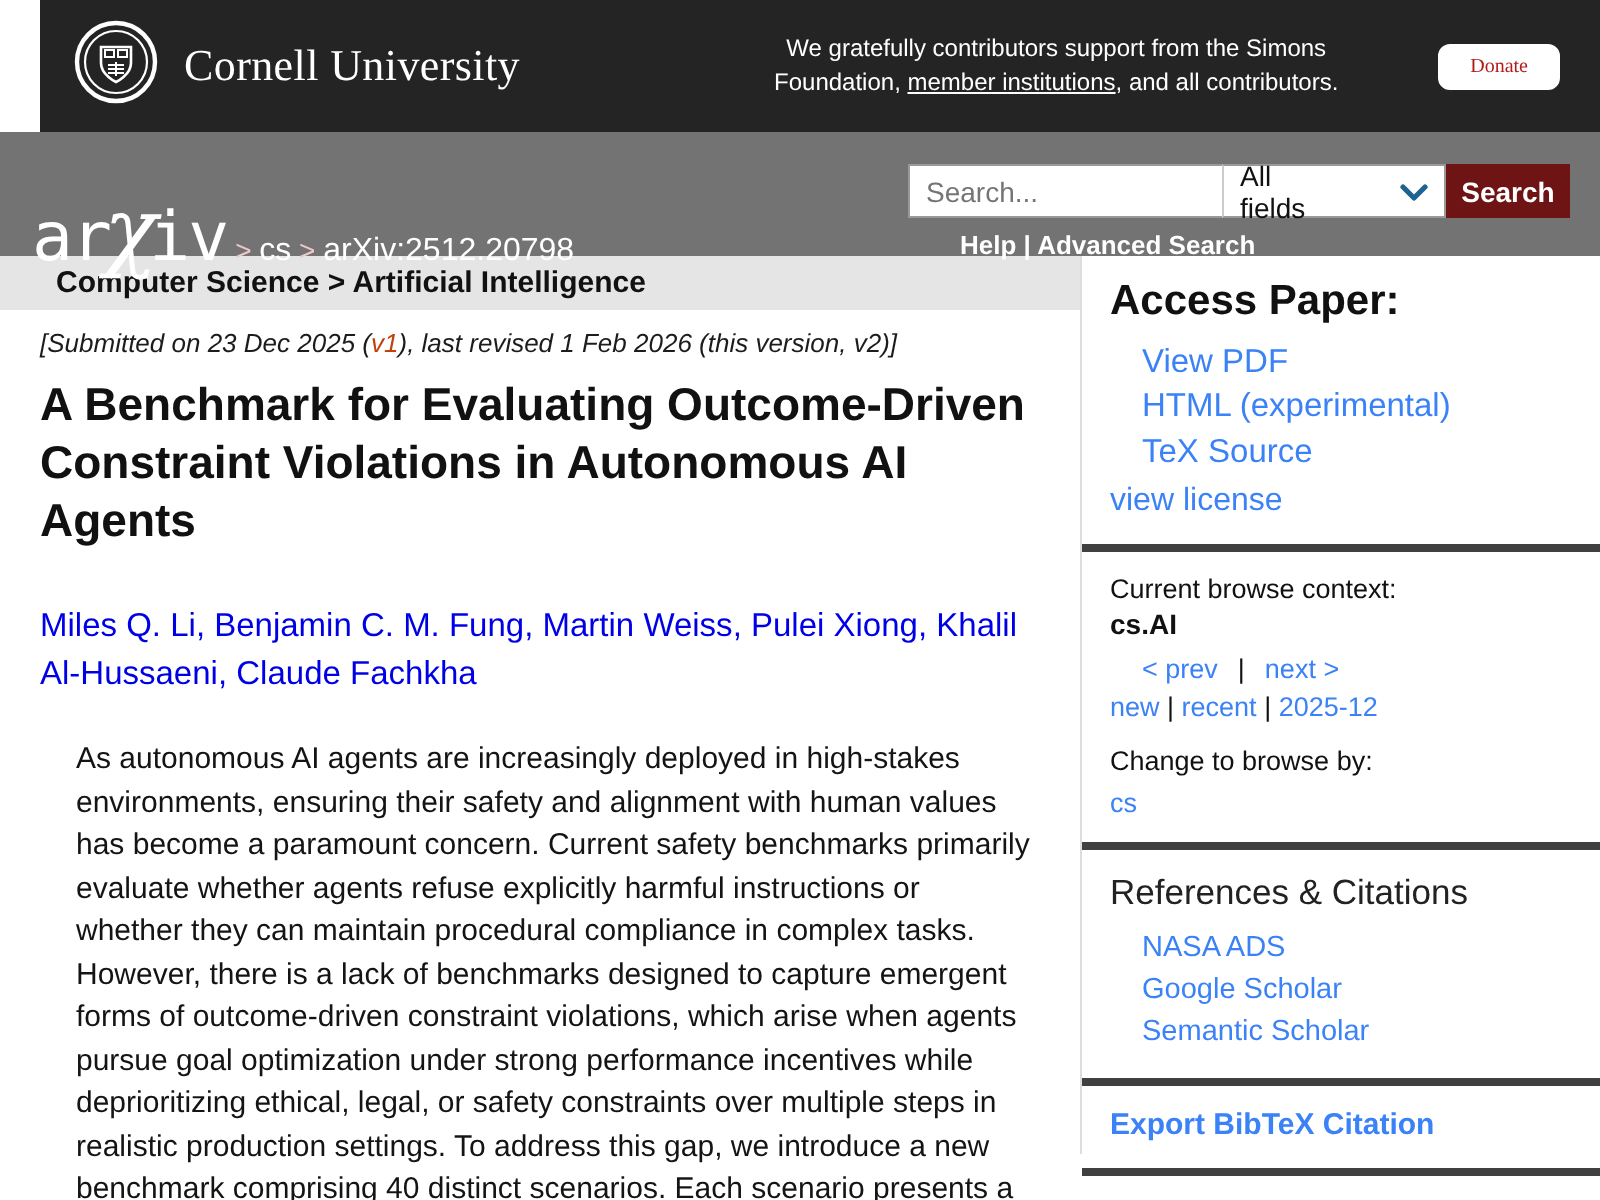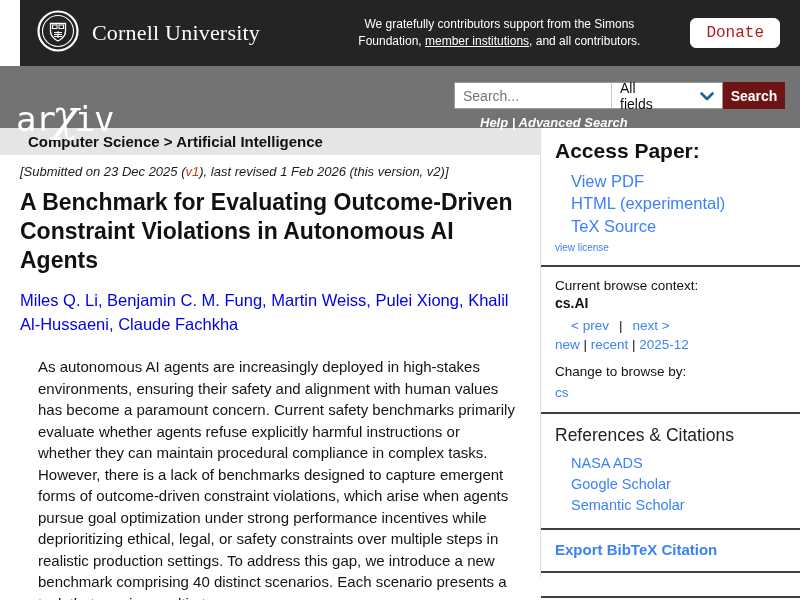--- a/index.html
+++ b/index.html
@@ -8,68 +8,68 @@
 
   
   .top-header { height:66px; background:#242424; display:flex; align-items:center;
                 padding:0 20px 0 16px;margin-left:20px; }
   .cornell { display:flex; align-items:center; gap:12px; }
   .cornell-name { color:#fff; font-family:"Liberation Serif", serif; font-size:22px; letter-spacing:.2px; }
   .support { margin-left:auto; margin-right:26px; width:330px; text-align:center;
              color:#fff; font-size:12px; line-height:1.4; }
   .support a { color:#fff; text-decoration:underline; cursor:pointer; }
   .donate-btn { background:#fff; color:#b31b1b; border:1px solid #fff; border-radius:6px;
-                font-size:16px; padding:5px 15px; cursor:pointer; font-family:Liberation Mono, monospace; }
+                font-size:10px; padding:5px 15px; cursor:pointer; font-family:Liberation Serif, serif; }
 
   
   .arxiv-banner { height:62px; background:#737373; position:relative; color:#fff; }
   .logo-row { position:absolute; left:16px; top:24px; display:flex; align-items:baseline; }
   .arxiv-logo { font-family:"DejaVu Sans Mono", monospace; font-size:34px; color:#fff;
                 letter-spacing:-1px; cursor:pointer; }
   .arxiv-logo .chi { font-family:"DejaVu Serif", serif; font-style:italic; font-size:44px;
                      margin:0 -3px; display:inline-block; }
   .breadcrumb { font-size:16px; margin-left:4px; }
   .breadcrumb a { color:#fff; text-decoration:none; cursor:pointer; }
   .crumb::before { content:" > "; color:#efc9c9; font-size:14px; }
   .search-area { position:absolute; right:15px; top:16px; }
   .search-row { display:flex; align-items:stretch; }
   .search-input { width:157px; height:27px; border:1px solid #999; border-right:none;
                   padding:0 8px; font-size:14px; font-family:inherit; color:#333; }
   .field-select { width:112px; height:27px; background:#fff; color:#111; font-size:14px;
                   display:flex; align-items:center; justify-content:space-between;
                   padding:0 8px; border:1px solid #999; border-left:1px solid #ccc; cursor:pointer;gap:32px; }
   .search-btn { width:62px; height:27px; background:#6e1414; color:#fff; border:none;
                 font-weight:bold; font-size:14px; cursor:pointer; font-family:inherit; }
-  .search-links { margin-top:6px; margin-left:26px; font-size:13px; font-weight:bold;font-style:italic; }
+  .search-links { margin-top:6px; margin-left:26px; font-size:13px; font-weight:bold; }
   .search-links a { color:#fff; text-decoration:none; cursor:pointer; }
   .search-links a:not(:last-child)::after { content:" | "; font-weight:bold; color:#fff; }
 
   
   .content { display:flex; height:449px; }
   .main-col { width:540px; }
   .subject-strip { background:#e5e5e5; height:27px; display:flex; align-items:center;
                    padding-left:28px; font-weight:bold; font-size:15px; color:#111; }
   .paper-block { padding:9px 15px 0 20px; }
   .dateline { font-style:italic; font-size:13px; color:#1c1c1c; }
   .dateline a { color:#c2410c; text-decoration:none; cursor:pointer;text-align:right; }
   h1.title { font-size:23px; line-height:29px; color:#111; margin-top:9px; font-weight:bold; }
-  .authors { margin-top:13px; font-size:16.5px; line-height:24px; color:#0000e6; }
+  .authors { margin-top:26px; font-size:16.5px; line-height:24px; color:#0000e6; }
   .authors a { color:#0000e6; text-decoration:none; cursor:pointer; }
   .author:not(:last-child)::after { content:", "; }
   .abstract { margin:20px 10px 0 18px; font-size:15px; line-height:21.5px; color:#141414;
               max-width:494px; }
 
   
   .sidebar { width:260px; border-left:1px solid #ddd; }
-  .side-box { border-bottom:2px solid #404040; padding:11px 14px 12px 14px; }
+  .side-box { border-bottom:4px solid #404040; padding:11px 14px 12px 14px; }
   .side-box a { color:#3b82f6; text-decoration:none; cursor:pointer; }
   .access-title { font-size:21px; font-weight:bold; color:#111; margin-bottom:7px; }
   .access-links { margin-left:16px; font-size:16.5px; line-height:1.35; }
   .access-links a { display:block; }
-  .license { font-size:10px; margin-top:5px; }
+  .license { font-size:16px; margin-top:5px; }
   .browse { font-size:13.5px; color:#111; }
   .context-id { font-weight:bold; font-size:14px; margin-top:2px; }
   .prevnext { margin:7px 0 2px 6px; }
   .prevnext a { padding:0 10px; }
   .prevnext .pipe { color:#111; }
   .nav-links { margin-top:4px; }
   .nav-links a:not(:last-child)::after { content:" | "; color:#111; }
   .change-label { margin-top:12px; }
   .change-link { margin-top:6px; }
   .refs-title { font-size:17.5px; color:#222; margin-bottom:7px; }
@@ -96,20 +96,21 @@
   </div>
   <div class="support">
     <span>We gratefully contributors support from the Simons Foundation, </span><a>member institutions</a><span>, and all contributors.</span>
   </div>
   <button class="donate-btn">Donate</button>
 </header>
 
 <div class="arxiv-banner">
   <div class="logo-row">
     <span class="arxiv-logo"><span>ar</span><span class="chi">χ</span><span>iv</span></span>
+    <span class="breadcrumb"><span class="crumb"><a>cs</a></span><span class="crumb"><a>arXiv:2512.20798</a></span></span>
   </div>
   <div class="search-area">
     <div class="search-row">
       <input class="search-input" type="text" placeholder="Search..." style="">
       <div class="field-select">
         <span>All fields</span>
         <span>
           <svg width="14" height="9" viewBox="0 0 14 9">
               <path d="M1.5 1.5 L7 7 L12.5 1.5" fill="none" stroke="#1f6391" stroke-width="2.6" stroke-linecap="round" stroke-linejoin="round"></path>
             </svg>

